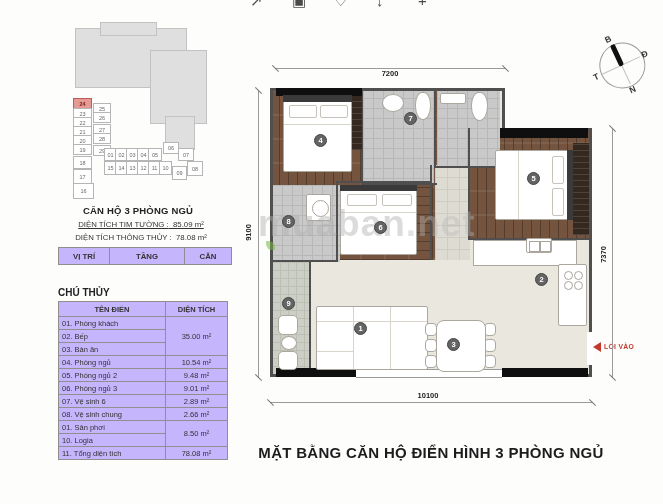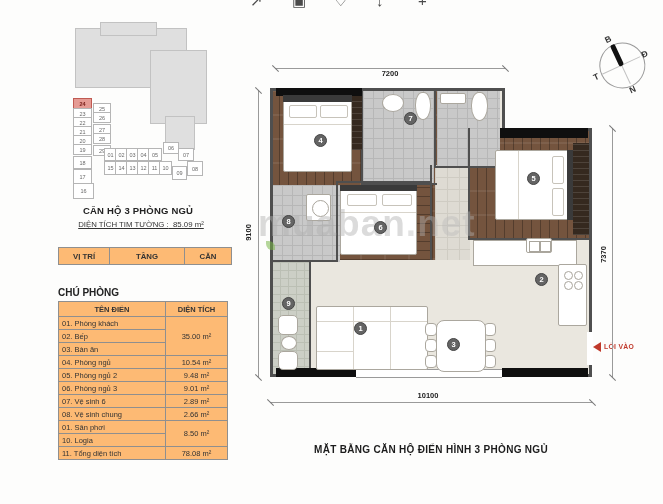--- a/index.html
+++ b/index.html
@@ -10,21 +10,21 @@
   .top-icon{position:absolute;top:-8px;font-size:15px;color:#4a4a4a;}
   
   #keyplan{left:45px;top:20px;width:195px;height:182px;}
   .kp-mass{position:absolute;background:#dfdfdf;border:1px solid #c2c2c2;}
   .kp-cell{position:absolute;background:#fff;border:1px solid #b5b5b5;font-size:5.5px;
            color:#6a6a6a;text-align:center;display:flex;align-items:center;justify-content:center;}
   .kp-hl{background:#e59b94;border-color:#c05a52;color:#7a1f1a;font-weight:bold;}
   
   .info-title{left:55px;top:205px;width:166px;text-align:center;font-size:9.5px;font-weight:bold;color:#222;letter-spacing:.2px;}
   .info-line{left:55px;width:172px;text-align:center;font-size:7.8px;color:#333;}
-  table{border-collapse:collapse;table-layout:fixed;background:#fdba74;padding-left:16px;}
+  table{border-collapse:collapse;table-layout:fixed;background:#c4b5fd;padding-left:16px;}
   #postable{left:58px;top:247px;}
   #postable th,#postable td{border:1px solid #8f8f8f;font-size:7.8px;height:16px;text-align:center;color:#333;padding:0 2px;}
   #postable th{font-weight:bold;}
   .legend-title{left:58px;top:287px;font-size:10px;font-weight:bold;color:#222;}
   #legtable{left:58px;top:301px;}
   #legtable th,#legtable td{border:1px solid #8f8f8f;font-size:7.5px;height:12px;color:#333;padding:0 3px;}
   #legtable th{font-weight:bold;text-align:center;height:14px;}
   #legtable td.nm{text-align:left;width:100px;}
   #legtable td.ar{text-align:center;width:55px;}
   
@@ -68,21 +68,21 @@
                border-right:8px solid #c0392b;}
   #entry-label{left:604px;top:343px;font-size:6.8px;font-weight:bold;color:#c0392b;letter-spacing:.3px;}
   
   #compass{left:590px;top:34px;width:62px;height:62px;transform:rotate(-25deg);}
   #compass .ring{position:absolute;left:9px;top:9px;width:44px;height:44px;border:1.5px solid #9a9a9a;border-radius:50%;}
   #compass .cx{position:absolute;left:31px;top:10px;width:1px;height:42px;background:#c2c2c2;}
   #compass .cy{position:absolute;left:10px;top:31px;width:42px;height:1px;background:#c2c2c2;}
   #compass .needle{position:absolute;left:29px;top:9px;width:5px;height:23px;background:#111;border-radius:2px;}
   .cdir{position:absolute;font-size:8.5px;font-weight:bold;color:#333;}
   
-  #caption{left:258px;top:444px;width:346px;text-align:center;font-size:10px;font-weight:bold;color:#1c1c1c;letter-spacing:.3px;}
+  #caption{left:258px;top:444px;width:346px;text-align:center;font-size:15px;font-weight:bold;color:#1c1c1c;letter-spacing:.3px;}
   .ptext{position:absolute;}
 </style>
 </head>
 <body>
 
 <div id="app">
 
   <div class="top-icon" style="left:250px">↗</div>
   <div class="top-icon" style="left:292px">▣</div>
   <div class="top-icon" style="left:334px">♡</div>
@@ -126,32 +126,35 @@
     <div class="kp-cell" style="left:103px;top:141px;width:11px;height:12px;">11</div>
     <div class="kp-cell" style="left:114px;top:141px;width:11px;height:12px;">10</div>
     <div class="kp-cell" style="left:127px;top:146px;width:13px;height:12px;">09</div>
     <div class="kp-cell" style="left:142px;top:141px;width:14px;height:13px;">08</div>
   </div>
 
   <div class="abs info-title ptext">CĂN HỘ 3 PHÒNG NGỦ</div>
   <div class="abs info-line ptext" style="top:220px;text-decoration:underline;">
     <span>DIỆN TÍCH TIM TƯỜNG :</span>&nbsp;&nbsp;<span>85.09 m²</span>
   </div>
+  <div class="abs info-line ptext" style="top:233px;">
+    <span>DIỆN TÍCH THÔNG THỦY :</span>&nbsp;&nbsp;<span>78.08 m²</span>
+  </div>
 
   <table id="postable" class="abs">
     <tbody>
         <tr>
       <th style="width:46px;">VỊ TRÍ</th>
       <th style="width:70px;">TẦNG</th>
       <th style="width:42px;">CĂN</th>
     </tr>
   </tbody>
     </table>
 
-  <div class="abs legend-title ptext">CHÚ PHÒNG</div>
+  <div class="abs legend-title ptext">CHÚ THỦY</div>
   <table id="legtable" class="abs">
     <tbody>
         <tr>
       <th style="width:100px;">TÊN ĐIỂN</th>
       <th style="width:55px;">DIỆN TÍCH</th>
     </tr>
     <tr>
           <td class="nm">01. Phòng khách</td>
         <td class="ar" rowspan="3">35.00 m²</td>
         </tr>

